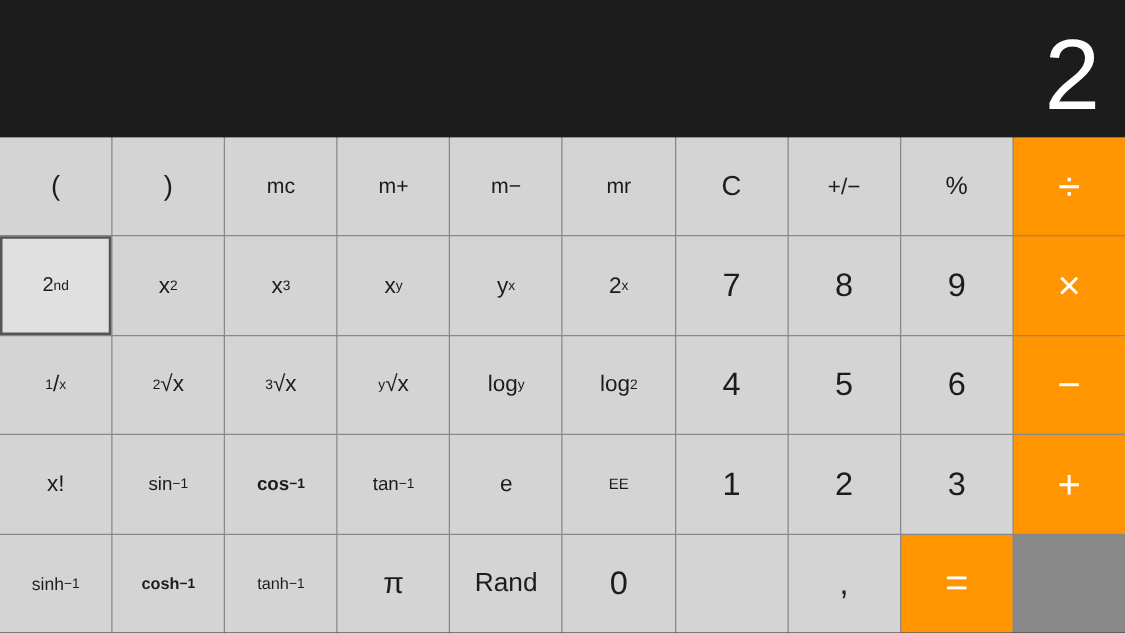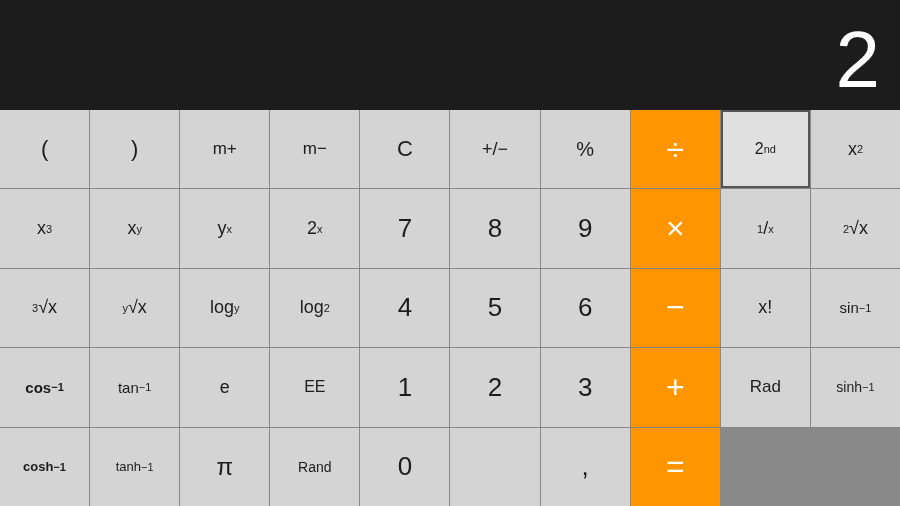--- a/index.html
+++ b/index.html
@@ -66,22 +66,24 @@
 </head>
 <body>
 
 <div class="display">
   <span class="display-value">2</span>
 </div>
 
 <div class="keypad" id="keypad">
 <div class="key" style="font-size: 22px;">(</div>
     <div class="key" style="font-size: 22px;">)</div>
+    <div class="key" style="font-size: 17px;">mc</div>
     <div class="key" style="font-size: 17px;">m+</div>
     <div class="key" style="font-size: 17px;">m−</div>
+    <div class="key" style="font-size: 17px;">mr</div>
     <div class="key" style="font-size: 22px;">C</div>
     <div class="key" style="font-size: 18px;">+/−</div>
     <div class="key" style="font-size: 20px;">%</div>
     <div class="key orange" style="font-size: 32px;">÷</div>
     <div class="key key-active" style="background: rgb(224, 224, 224); border: 2px solid rgb(85, 85, 85); font-size: 16px;">2<sup>nd</sup></div>
     <div class="key">x<sup>2</sup></div>
     <div class="key">x<sup>3</sup></div>
     <div class="key">x<sup>y</sup></div>
     <div class="key">y<sup>x</sup></div>
     <div class="key">2<sup>x</sup></div>
@@ -97,28 +99,27 @@
     <div class="key">log<sub>2</sub></div>
     <div class="key" style="font-size: 26px;">4</div>
     <div class="key" style="font-size: 26px;">5</div>
     <div class="key" style="font-size: 26px;">6</div>
     <div class="key orange" style="font-size: 32px;">−</div>
     <div class="key">x!</div>
     <div class="key" style="font-size: 15px; text-align: center;">sin<sup>−1</sup></div>
     <div class="key" style="font-size: 15px; font-weight: bold;">cos<sup>−1</sup></div>
     <div class="key" style="font-size: 15px;">tan<sup>−1</sup></div>
     <div class="key">e</div>
-    <div class="key" style="font-size: 16px;">EE</div>
+    <div class="key" style="font-size: 12px;">EE</div>
     <div class="key" style="font-size: 26px;">1</div>
     <div class="key" style="font-size: 26px;">2</div>
     <div class="key" style="font-size: 26px;">3</div>
     <div class="key orange" style="font-size: 32px;">+</div>
-    <div class="key" style="font-size: 17px;">Rad</div>
     <div class="key" style="font-size: 14px;">sinh<sup>−1</sup></div>
     <div class="key" style="font-size: 13px; font-weight: bold;">cosh<sup>−1</sup></div>
     <div class="key" style="font-size: 13px;">tanh<sup>−1</sup></div>
     <div class="key" style="font-size: 24px;">π</div>
-    <div class="key" style="font-size: 14px;">Rand</div>
+    <div class="key" style="font-size: 21px;">Rand</div>
     <div class="key" style="font-size: 26px;">0</div>
     <div class="key" style="background: rgb(212, 212, 212);"></div>
     <div class="key" style="font-size: 26px;">,</div>
     <div class="key orange" style="font-size: 32px;">=</div>
   </div>
 
 </body></html>

